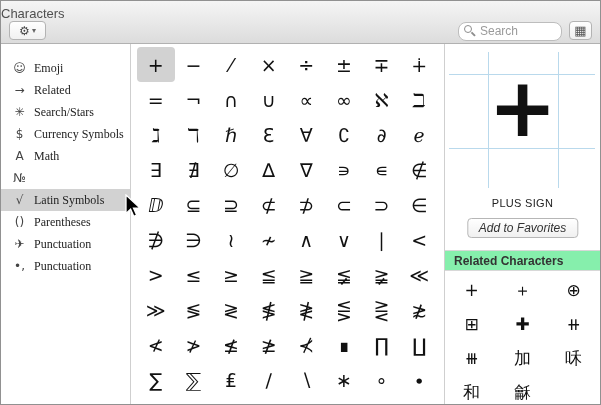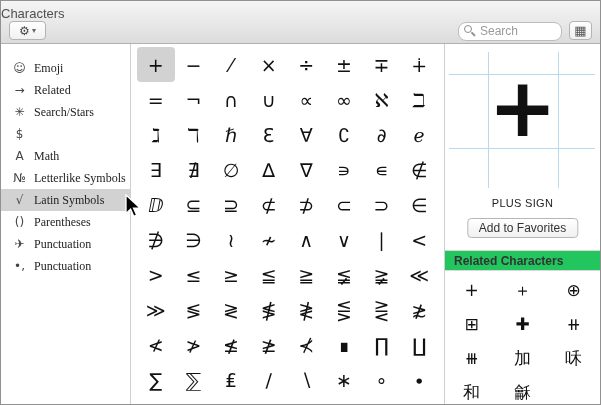--- a/index.html
+++ b/index.html
@@ -44,23 +44,23 @@
   .guide { position:absolute; background:#b9d9ec; }
   .guide.h1 { left:4px; right:5px; height:1px; top:30px; }
   .guide.h2 { left:4px; right:5px; height:1px; top:104px; }
   .guide.v1 { top:8px; bottom:6px; width:1px; left:43px; }
   .guide.v2 { top:8px; bottom:6px; width:1px; left:113px; }
   .big-char { position:absolute; top:8px; left:0; right:0; height:112px; line-height:112px; text-align:center;
               font-family:"DejaVu Sans",sans-serif; font-weight:bold; font-size:82px; color:#111; }
   .char-name { position:absolute; top:153px; left:0; right:0; text-align:center; font-size:11px; color:#222; letter-spacing:.3px; }
   .fav-btn { position:absolute; top:174px; left:50%; transform:translateX(-50%); height:20px; padding:0 11px;
              border:1px solid #b6b6b6; border-radius:4px; background:linear-gradient(#ffffff,#f0f0f0);
-             font-size:12px; color:#333; display:flex; align-items:center; white-space:nowrap; }
+             font-size:12px; color:#333; display:flex; align-items:center; white-space:nowrap;font-style:italic; }
   .rel-header { position:absolute; top:206px; left:0; right:0; height:21px; line-height:20px;
-                background:#22c55e; border-top:1px solid #d8d8d8; border-bottom:1px solid #d8d8d8;
+                background:#86efac; border-top:1px solid #d8d8d8; border-bottom:1px solid #d8d8d8;
                 font-size:12px; font-weight:bold; color:#333; padding-left:9px; }
   .rel-grid { position:absolute; top:229px; left:1px; right:1px; display:grid;
               grid-template-columns:repeat(3,1fr); grid-auto-rows:34px; }
   .rel-cell { display:flex; align-items:center; justify-content:center; font-family:"DejaVu Sans",sans-serif;
               font-size:17px; color:#111; }
 
   
   .cursor { position:absolute; left:120px; top:193px; z-index:50; pointer-events:none; }
 </style>
 </head>
@@ -96,28 +96,28 @@
         <div class="sb-item">
           <span class="sb-icon">→</span>
           <span class="sb-label">Related</span>
         </div>
         <div class="sb-item">
           <span class="sb-icon">✳</span>
           <span class="sb-label">Search/Stars</span>
         </div>
         <div class="sb-item">
           <span class="sb-icon">$</span>
+          <span class="sb-label">Currency Symbols</span>
         </div>
         <div class="sb-item">
           <span class="sb-icon">A</span>
           <span class="sb-label">Math</span>
         </div>
         <div class="sb-item">
           <span class="sb-icon">№</span>
-          <span class="sb-label">Letterlike Symbols</span>
         </div>
         <div class="sb-item selected">
           <span class="sb-icon">√</span>
           <span class="sb-label">Latin Symbols</span>
         </div>
         <div class="sb-item">
           <span class="sb-icon">()</span>
           <span class="sb-label">Parentheses</span>
         </div>
         <div class="sb-item">

